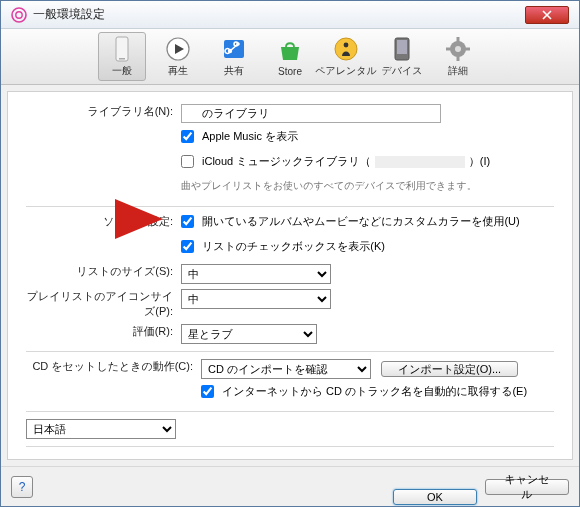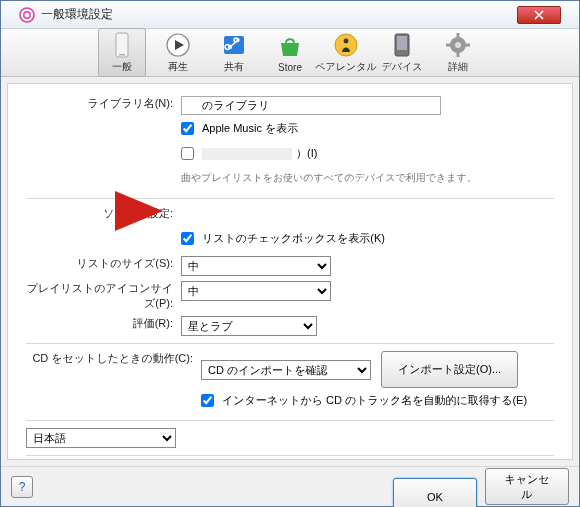--- a/index.html
+++ b/index.html
@@ -1,38 +1,38 @@
 <!DOCTYPE html>
 <html><head>
 <meta charset="utf-8">
 <style>
 * { box-sizing: border-box; margin: 0; padding: 0; font-family: "Meiryo", "MS PGothic", sans-serif; }
 body { background: #fff; }
 .window { width: 580px; height: 507px; background: #f0f0f0; border: 1px solid #5a7aa0; position: relative; display: flex; flex-direction: column; }
-.titlebar { height: 28px; background: linear-gradient(#fdfdfd,#e8eef5); display: flex; align-items: center; padding: 0 18px; border-bottom: 1px solid #c8d0d8; }
+.titlebar { height: 28px; background: linear-gradient(#fdfdfd,#e8eef5); display: flex; align-items: center; padding: 0 10px; border-bottom: 1px solid #c8d0d8; }
 .titlebar .icon { width: 16px; height: 16px; margin-right: 6px; }
 .titlebar .title { font-size: 12px; color: #222; flex: 1; }
 .close-btn { width: 44px; height: 18px; background: linear-gradient(#e67,#c03020); border: 1px solid #902818; border-radius: 2px; display: flex; align-items: center; justify-content: center; color: #fff; font-size: 11px; }
-.toolbar { height: 48px; background: linear-gradient(#fcfcfc,#e6e6e6); border-bottom: 1px solid #c0c0c0; display: flex; align-items: center; justify-content: center; gap: 8px; padding: 4px 10px; }
+.toolbar { height: 56px; background: linear-gradient(#fcfcfc,#e6e6e6); border-bottom: 1px solid #c0c0c0; display: flex; align-items: center; justify-content: center; gap: 8px; padding: 4px 10px; }
 .tool-item { width: 48px; display: flex; flex-direction: column; align-items: center; gap: 1px; cursor: pointer; padding: 2px 0; border-radius: 3px; }
 .tool-item.sel { background: linear-gradient(#f0f0f0,#d4d4d4); border: 1px solid #b0b0b0; }
 .tool-ico { width: 28px; height: 28px; display: flex; align-items: center; justify-content: center; }
 .tool-lbl { font-size: 10px; color: #333; white-space: nowrap; }
 .content { flex: 1; background: #fff; margin: 6px; border: 1px solid #d0d0d0; padding: 12px 18px 8px 18px; overflow: hidden; position: relative; font-size: 11px; }
 .row { display: flex; align-items: flex-start; margin-bottom: 5px; min-height: 20px; }
 .lbl { width: 155px; text-align: right; padding-right: 8px; color: #222; font-size: 11px; }
 .field { flex: 1; display: flex; align-items: center; gap: 4px; }
 input[type=text] { height: 19px; border: 1px solid #a9a9a9; padding: 0 20px; font-size: 11px; background: #fff; }
 input[type=checkbox] { width: 13px; height: 13px; margin-right: 4px; }
 select { height: 20px; border: 1px solid #888; font-size: 11px; background: #fff; padding: 0 2px; }
 .hr { height: 1px; background: #d8d8d8; margin: 7px 0; }
 .hint { color: #777; font-size: 10px; }
 .arrow { position: absolute; left: 105px; top: 105px; pointer-events: none; }
 .footer { height: 40px; display: flex; align-items: center; padding: 0 10px; background: #f0f0f0; border-top: 1px solid #d8d8d8; }
-.btn { height: 37px; padding: 7px 16px; border: 1px solid #8a8a8a; background: linear-gradient(#fdfdfd,#e4e4e4); border-radius: 3px; font-size: 11px; display: inline-flex; align-items: center; cursor: pointer; }
+.btn { height: 16px; padding: 7px 16px; border: 1px solid #8a8a8a; background: linear-gradient(#fdfdfd,#e4e4e4); border-radius: 3px; font-size: 11px; display: inline-flex; align-items: center; cursor: pointer; }
 .btn.primary { border: 1px solid #3c7fb1; box-shadow: 0 0 2px #4aa0df; margin-top: 20px; }
 .help { width: 22px; height: 22px; border: 1px solid #8a8a8a; background: linear-gradient(#fdfdfd,#e4e4e4); border-radius: 3px; display: flex; align-items: center; justify-content: center; color: #2060c0; font-size: 12px; cursor: pointer; }
 .spacer { flex: 1; }
 </style>
 </head>
 <body>
 
 <div class="window">
 
   <div class="titlebar">
@@ -143,34 +143,39 @@
       <div class="field">
         <input type="checkbox" checked="" style="">
         <span>Apple Music を表示</span>
       </div>
     </div>
 
     <div class="row">
       <div class="lbl"></div>
       <div class="field">
         <input type="checkbox" style="">
+        <span>iCloud ミュージックライブラリ（</span>
         <span style="background:#eee;display:inline-block;width:90px;height:12px;"></span>
         <span>）(I)</span>
       </div>
     </div>
 
     <div class="row">
       <div class="lbl"></div>
       <div class="field hint">曲やプレイリストをお使いのすべてのデバイスで利用できます。</div>
     </div>
 
     <div class="hr"></div>
 
     <div class="row">
       <div class="lbl">ソースの設定:</div>
+      <div class="field">
+        <input type="checkbox" checked="" style="">
+        <span>開いているアルバムやムービーなどにカスタムカラーを使用(U)</span>
+      </div>
     </div>
 
     <div class="row">
       <div class="lbl"></div>
       <div class="field">
         <input type="checkbox" checked="" style="">
         <span>リストのチェックボックスを表示(K)</span>
       </div>
     </div>
 

